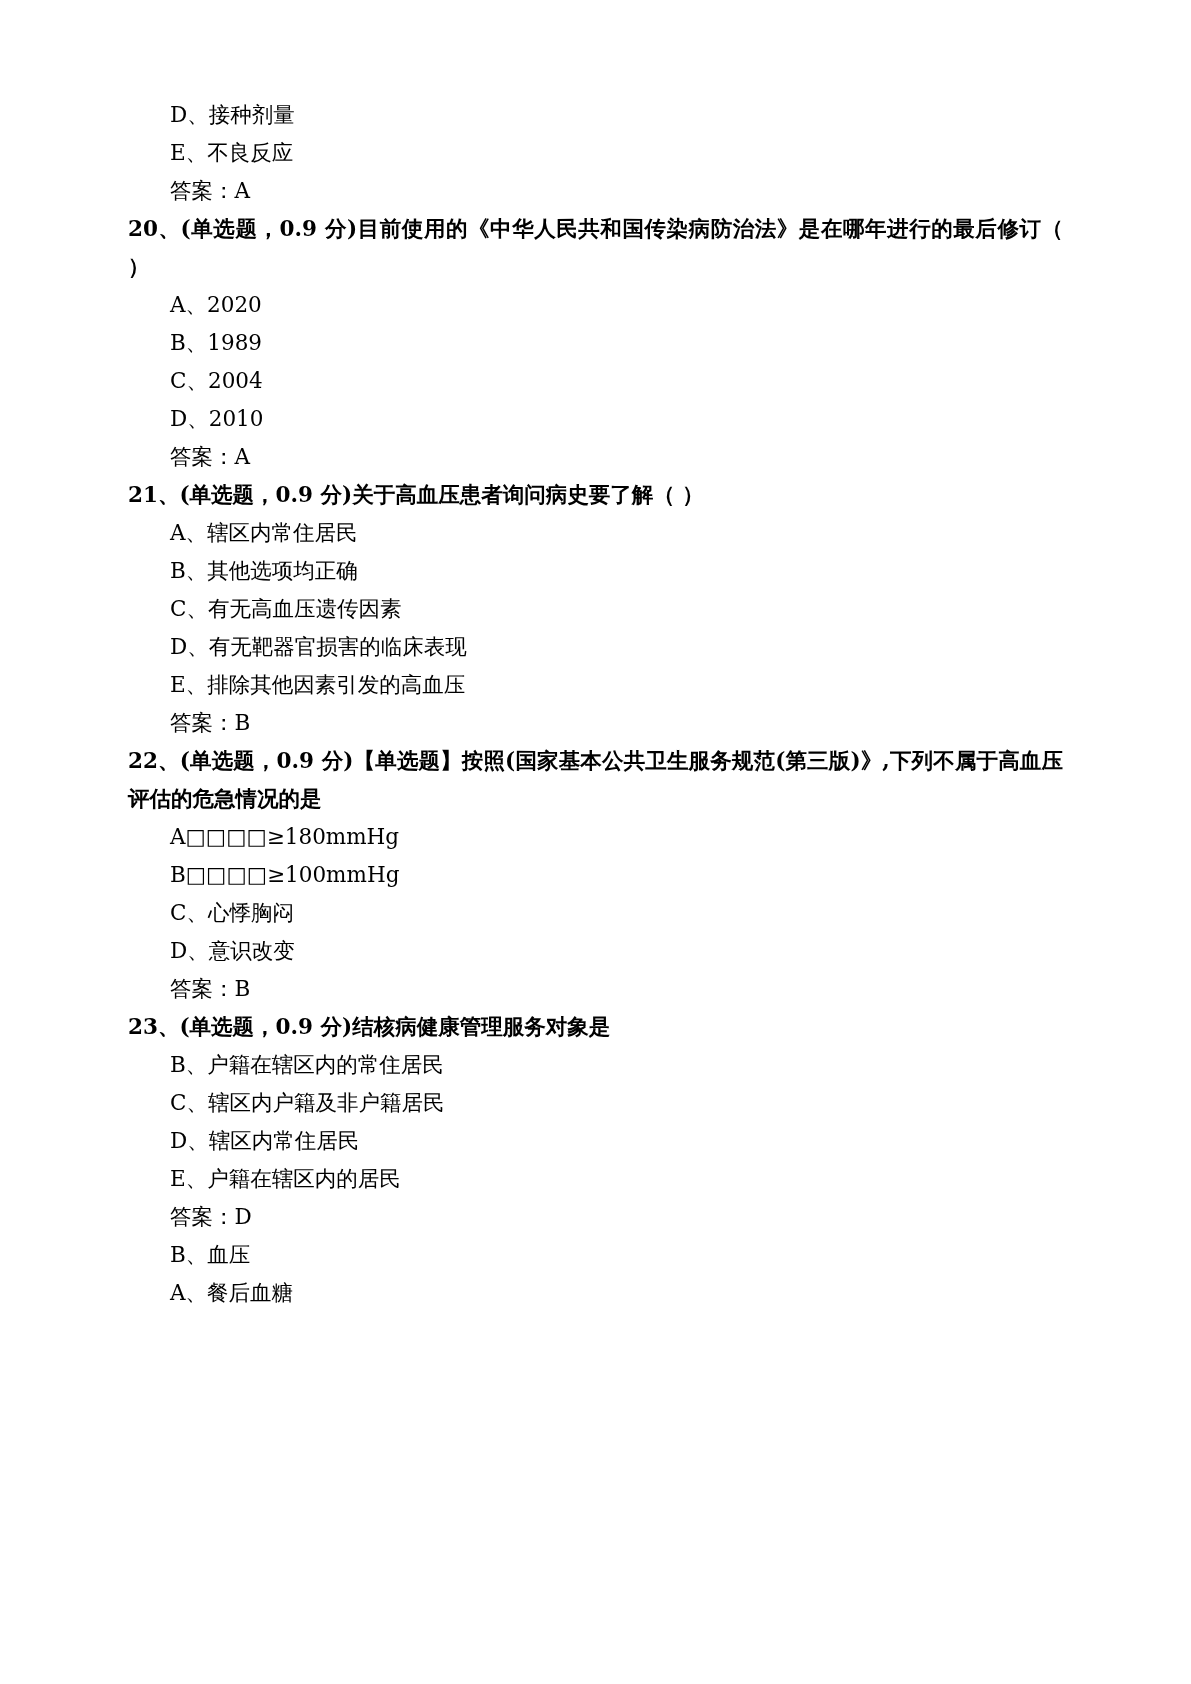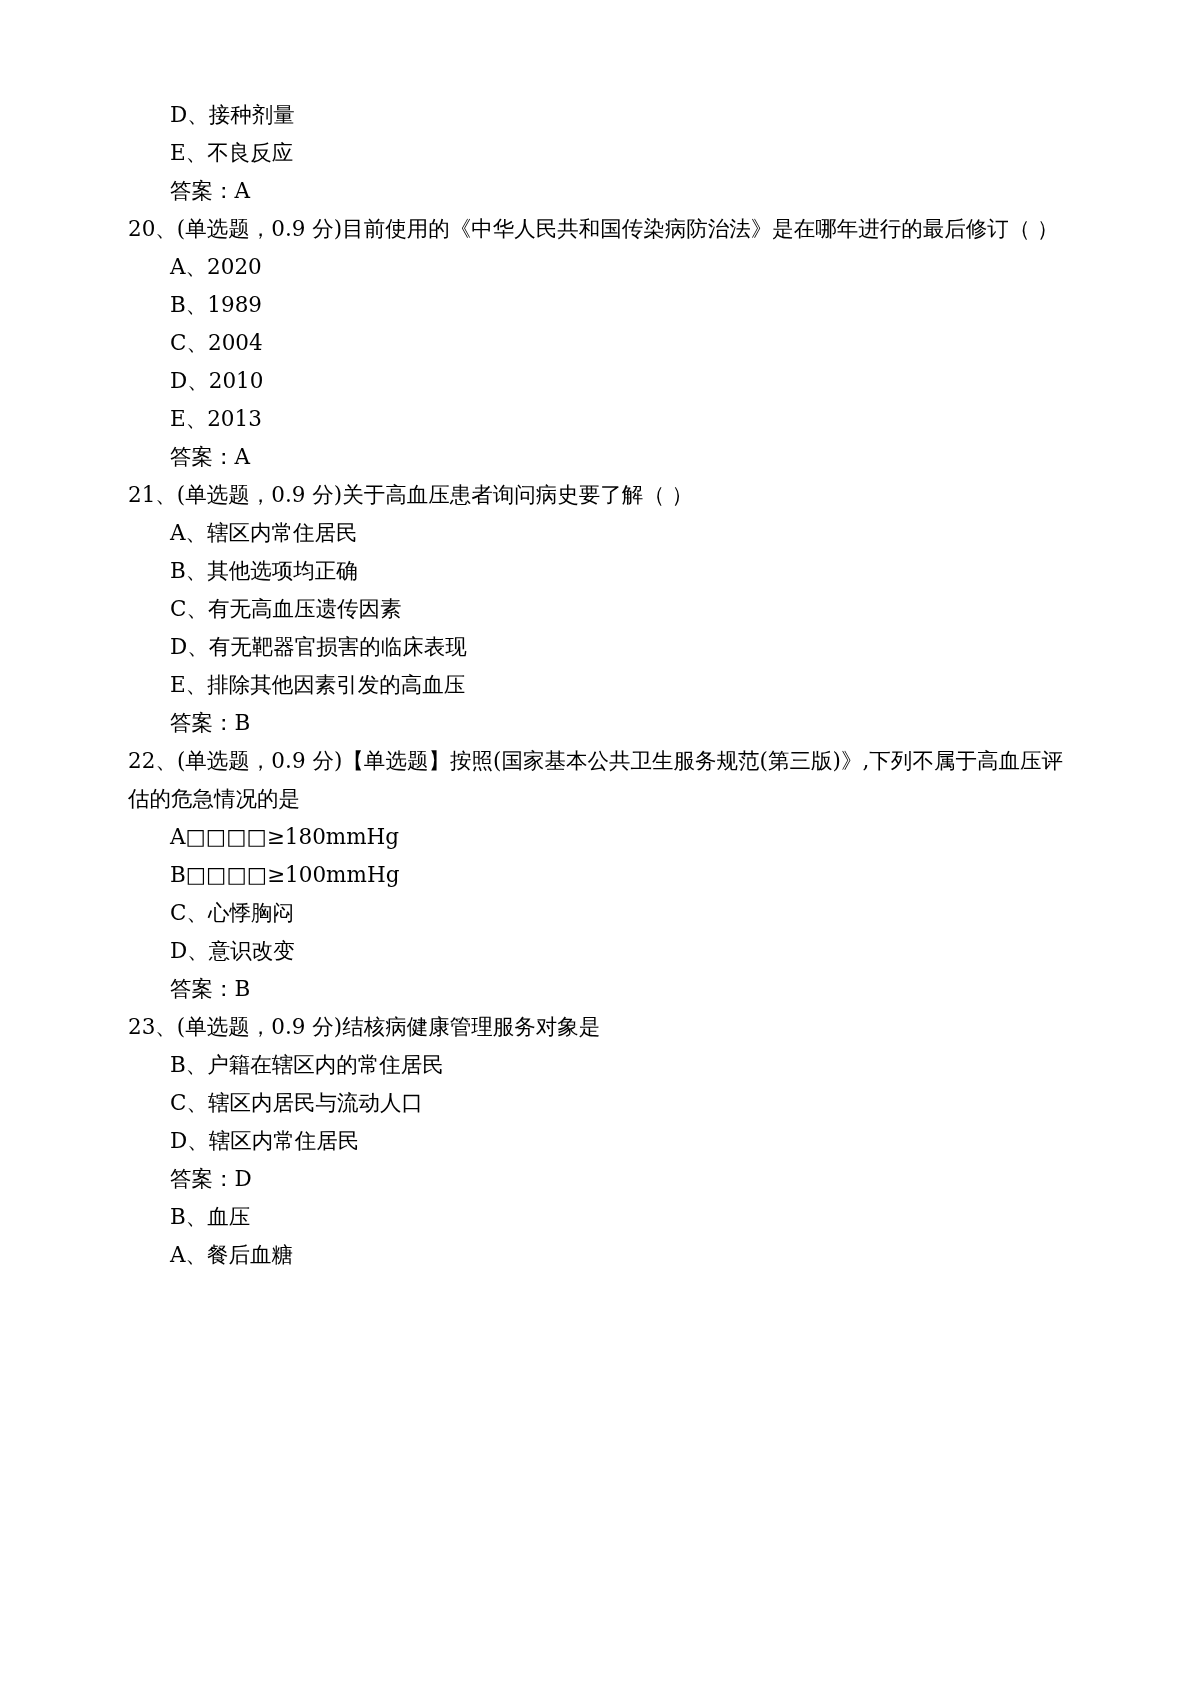--- a/index.html
+++ b/index.html
@@ -34,51 +34,52 @@
     text-align: justify;
     white-space: pre-wrap;
     word-break: break-word;
   }
   
   .indent {
     text-indent: 42px;
   }
   .qtext {
     text-indent: 0;
+    font-weight: bold;
   }
 </style>
 </head>
 <body>
 
 <div class="page">
   <div class="doc" id="doc-body">
       <p class="para indent">D、接种剂量</p>
       <p class="para indent">E、不良反应</p>
       <p class="para indent">答案：A</p>
       <p class="para qtext">20、(单选题，0.9 分)目前使用的《中华人民共和国传染病防治法》是在哪年进行的最后修订（ ）</p>
       <p class="para indent">A、2020</p>
       <p class="para indent">B、1989</p>
       <p class="para indent">C、2004</p>
       <p class="para indent">D、2010</p>
-      <p class="para indent">E、2013</p>
       <p class="para indent">答案：A</p>
       <p class="para qtext">21、(单选题，0.9 分)关于高血压患者询问病史要了解（ ）</p>
       <p class="para indent">A、辖区内常住居民</p>
       <p class="para indent">B、其他选项均正确</p>
       <p class="para indent">C、有无高血压遗传因素</p>
       <p class="para indent">D、有无靶器官损害的临床表现</p>
       <p class="para indent">E、排除其他因素引发的高血压</p>
       <p class="para indent">答案：B</p>
       <p class="para qtext">22、(单选题，0.9 分)【单选题】按照(国家基本公共卫生服务规范(第三版)》,下列不属于高血压评估的危急情况的是</p>
       <p class="para indent">A□□□□≥180mmHg</p>
       <p class="para indent">B□□□□≥100mmHg</p>
       <p class="para indent">C、心悸胸闷</p>
       <p class="para indent">D、意识改变</p>
       <p class="para indent">答案：B</p>
       <p class="para qtext">23、(单选题，0.9 分)结核病健康管理服务对象是</p>
       <p class="para indent">B、户籍在辖区内的常住居民</p>
-      <p class="para indent">C、辖区内居民与流动人口</p>
+      <p class="para indent">C、辖区内户籍及非户籍居民</p>
       <p class="para indent">D、辖区内常住居民</p>
+      <p class="para indent">E、户籍在辖区内的居民</p>
       <p class="para indent">答案：D</p>
       <p class="para indent">B、血压</p>
       <p class="para indent">A、餐后血糖</p>
     </div>
 </div>
 
 </body></html>

